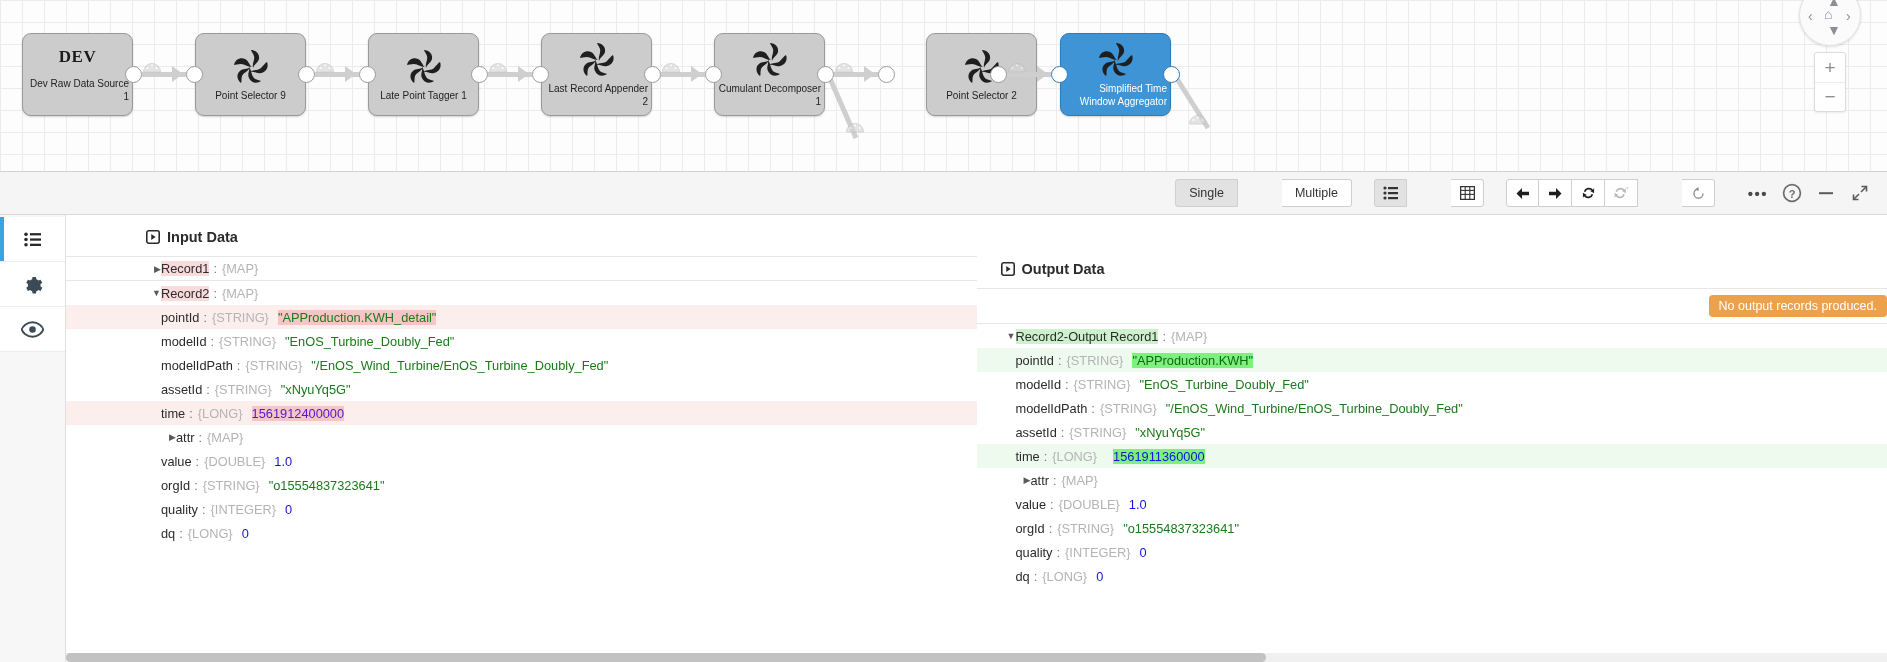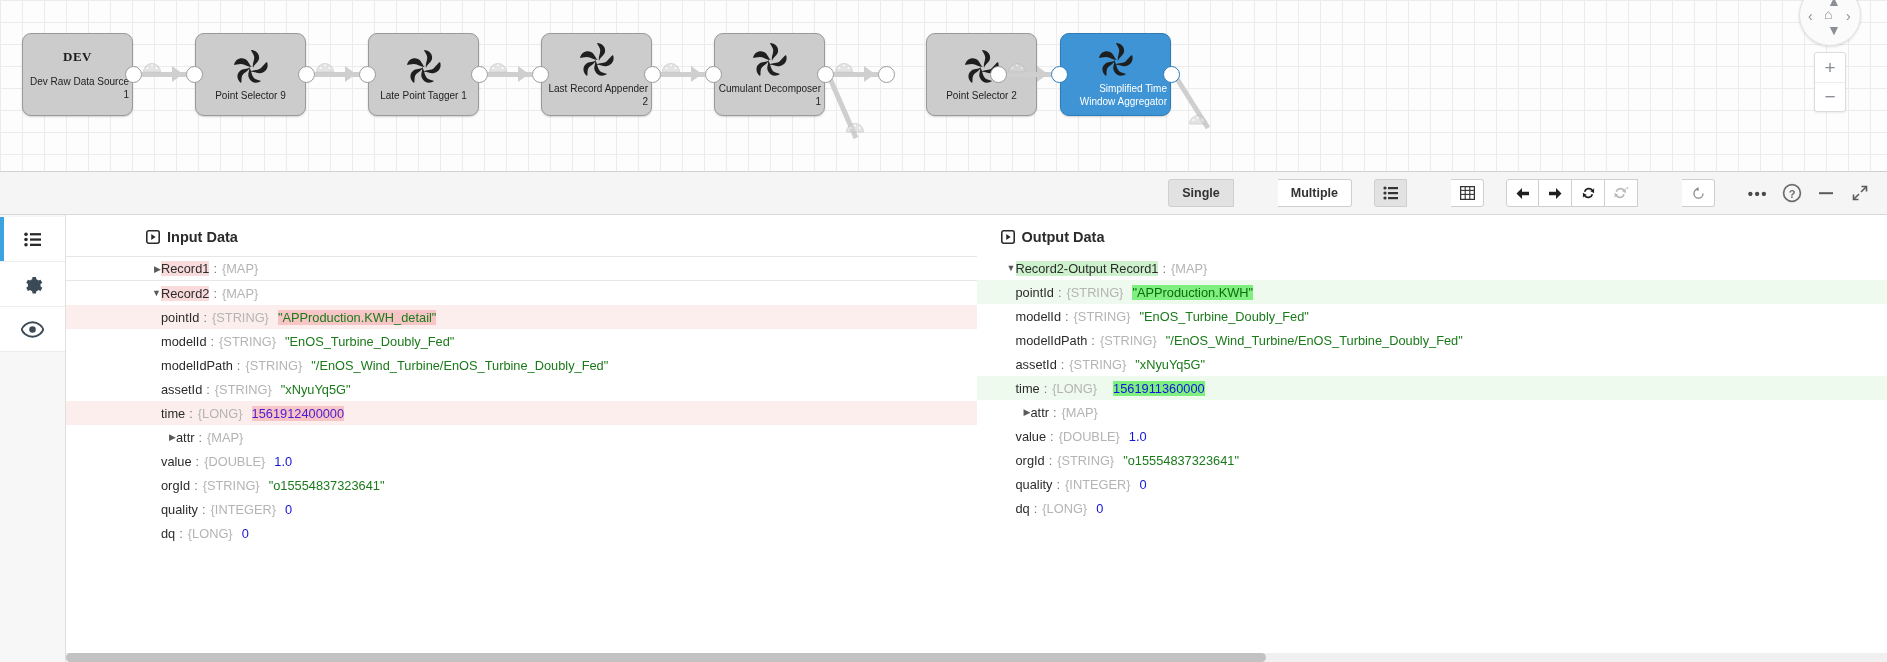--- a/index.html
+++ b/index.html
@@ -38,21 +38,21 @@
     box-shadow: 0 1px 2px rgba(0,0,0,.18);
   }
   .node.selected {
     background: #3e94d4;
     border-color: #2d7cb8;
   }
   .node-icon { width: 40px; height: 40px; margin-bottom: 1px; }
   .node-dev-label {
     font-family: "Liberation Serif", serif;
     font-weight: bold;
-    font-size: 13px;
+    font-size: 17px;
     color: #1a1a1a;
     margin-bottom: 10px;
     letter-spacing: .5px;
   }
   .node-label {
     font-size: 10px;
     color: #222;
     text-align: right;
     line-height: 13px;
     padding: 0 3px;
@@ -159,21 +159,21 @@
   .btn-group { display: flex; margin-right: 22px; }
   .btn {
     background: #ffffff;
     border: 1px solid #cfcfcf;
     font-family: "Liberation Sans", sans-serif;
     font-size: 12.5px;
     color: #333;
     height: 28px;
     padding: 0 13px;
     cursor: pointer;
-    display: flex; align-items: center; justify-content: center; font-weight: bold;
+    display: flex; align-items: center; justify-content: center;
   }
   .btn:first-child { border-radius: 3px 0 0 3px; }
   .btn:last-child  { border-radius: 0 3px 3px 0; margin-left: 44px; }
   .btn + .btn { border-left: none; }
   .btn.active { background: #e2e2e2; }
   .btn.narrow { width: 33px; padding: 0; }
 
   .sep-group { display: flex; margin-right: 10px; }
 
   .plain-icon {
@@ -225,21 +225,21 @@
 
   .pane-head {
     display: flex;
     align-items: center;
     gap: 7px;
     padding: 0 0 11px 80px;
     font-size: 14.5px;
     font-weight: bold;
     color: #2b2b2b;
   }
-  .pane.right .pane-head { padding-left: 24px; }
+  .pane.right .pane-head { padding-left: 24px; margin-top: 32px; }
 
   .rowlist { border-top: 1px solid #e6e6e6; }
 
   .row {
     display: flex;
     align-items: center;
     height: 24px;
     font-size: 12.8px;
     color: #2b2b2b;
     padding-left: 80px;
@@ -686,20 +686,25 @@
     </div>
 
     <div class="pane right">
       <div class="pane-head">
         <svg width="14" height="14" viewBox="0 0 16 16">
           <rect x="0.9" y="0.9" width="14.2" height="14.2" rx="2.2" fill="none" stroke="#2b2b2b" stroke-width="1.8"></rect>
           <path d="M6 4.5 L11 8 L6 11.5 Z" fill="#2b2b2b"></path>
         </svg>
         <span>Output Data</span>
       </div>
+      <div class="rowlist">
+        <div class="badge-row">
+          <span class="badge">No output records produced.</span>
+        </div>
+      </div>
       <div id="output-rows">
           <div class="row">
             <span class="caret">▼</span>
             <span class="fname mark-green">Record2-Output Record1</span>
             <span class="colon">:</span>
             <span class="ftype">{MAP}</span>
           </div>
           <div class="row hl-green">
             <span class="indent"></span>
             <span class="indent" style="width:0;flex:0 0 0"></span>

